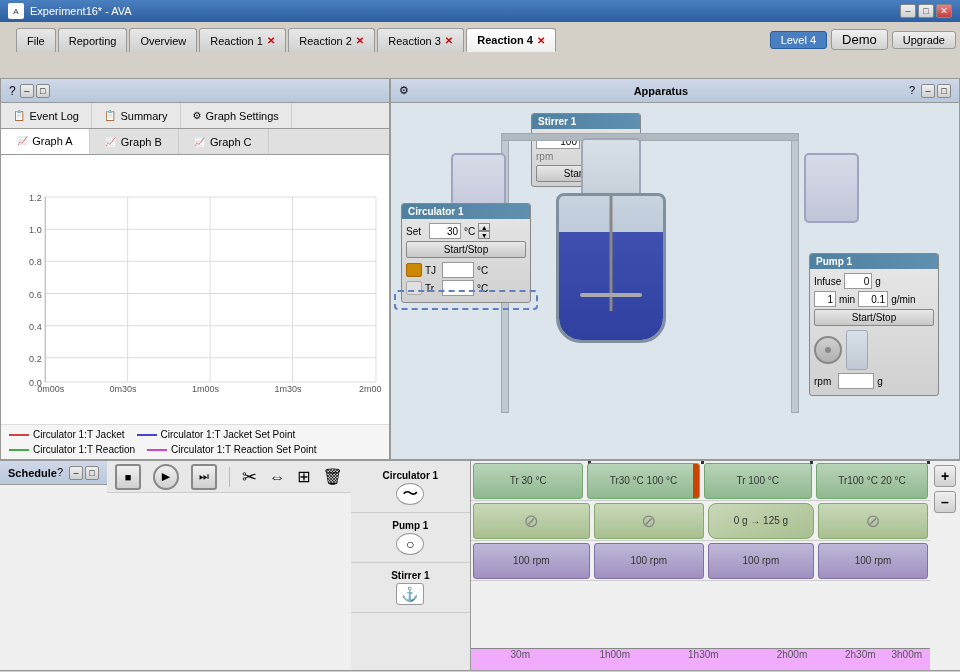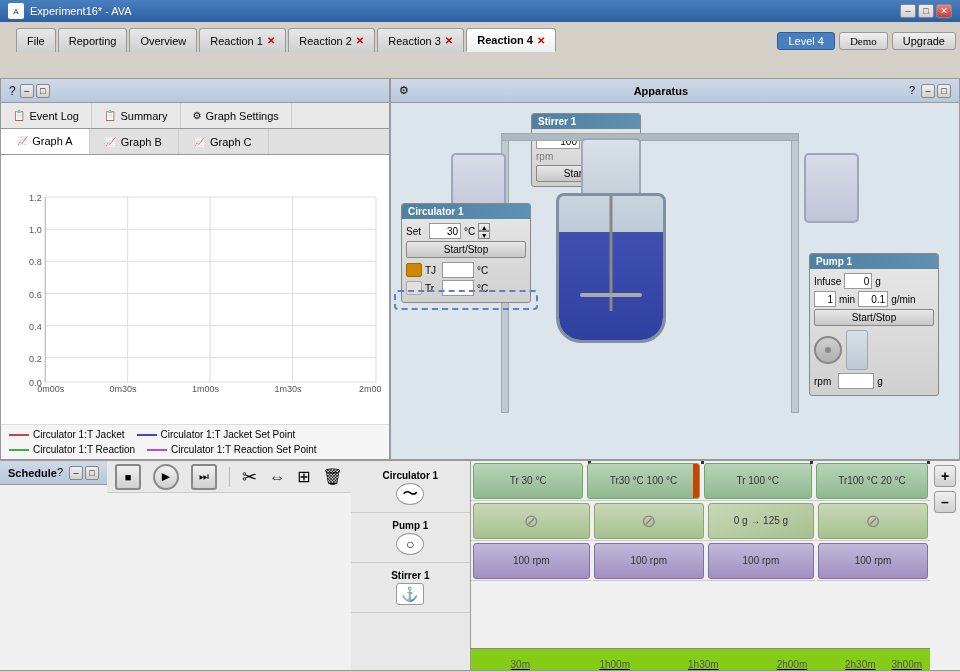--- a/index.html
+++ b/index.html
@@ -94,21 +94,21 @@
   <div style="display:flex; align-items:flex-end; width:100%; gap:2px; height:28px;">
     <div class="tab" style="font-size:11px; height:24px; padding:2px 10px;">File</div>
     <div class="tab" style="font-size:11px; height:24px; padding:2px 10px;">Reporting</div>
     <div class="tab" style="font-size:11px; height:24px; padding:2px 10px;">Overview</div>
     <div class="tab" style="font-size:11px; height:24px; padding:2px 10px;">Reaction 1 <span style="color:#c00; margin-left:4px; font-weight:bold; font-size:10px;">✕</span></div>
     <div class="tab" style="font-size:11px; height:24px; padding:2px 10px;">Reaction 2 <span style="color:#c00; margin-left:4px; font-weight:bold; font-size:10px;">✕</span></div>
     <div class="tab" style="font-size:11px; height:24px; padding:2px 10px;">Reaction 3 <span style="color:#c00; margin-left:4px; font-weight:bold; font-size:10px;">✕</span></div>
     <div class="tab active" style="font-size:11px; height:24px; padding:2px 10px; background:linear-gradient(to bottom,#fff,#f0f0f0);">Reaction 4 <span style="color:#c00; margin-left:4px; font-weight:bold; font-size:10px;">✕</span></div>
     <div style="margin-left:auto; display:flex; align-items:center; gap:4px; margin-bottom:2px;">
       <div style="background:#4a7fbf; color:white; border:1px solid #2a5f9f; border-radius:3px; padding:2px 10px; font-size:11px; cursor:pointer;">Level 4</div>
-      <div style="background:linear-gradient(to bottom,#f0f0f0,#d0d0d0); border:1px solid #999; border-radius:3px; padding:2px 10px; font-size:11px; cursor:pointer;font-family:Liberation Serif, serif;">Demo</div>
+      <div style="background:linear-gradient(to bottom,#f0f0f0,#d0d0d0); border:1px solid #999; border-radius:3px; padding:2px 10px; font-size:13px; cursor:pointer;">Demo</div>
       <div style="background:linear-gradient(to bottom,#f0f0f0,#d0d0d0); border:1px solid #999; border-radius:3px; padding:2px 10px; font-size:11px; cursor:pointer;">Upgrade</div>
     </div>
   </div>
 </div>
 
 <div style="display:flex; height:382px;">
 
   <div class="results-panel">
 
     <div class="panel-header">
@@ -372,36 +372,36 @@
           <div class="timeline-segment circ" style="width:155px; font-size:10px;">Tr100 °C  20 °C</div>
         </div>
 
         <div style="height:40px; display:flex; align-items:center; border-bottom:1px solid #ccc;">
           <div class="timeline-segment pump" style="width:165px; font-size:10px;">
             <span style="font-size:18px; color:#888;">⊘</span>
           </div>
           <div class="timeline-segment pump" style="width:155px; font-size:10px;">
             <span style="font-size:18px; color:#888;">⊘</span>
           </div>
-          <div class="timeline-segment pump" style="width:150px; font-size:10px; background:linear-gradient(to right bottom, #c8d8b8, #a8c090);">0 g → 125 g</div>
+          <div class="timeline-segment pump" style="width:150px; font-size:10px; background:linear-gradient(to right bottom, #c8d8b8, #a8c090);border-radius:8px;">0 g → 125 g</div>
           <div class="timeline-segment pump" style="width:155px; font-size:10px;">
             <span style="font-size:18px; color:#888;">⊘</span>
           </div>
         </div>
 
         <div style="height:40px; display:flex; align-items:center; border-bottom:1px solid #ccc;">
           <div class="timeline-segment stirrer" style="width:165px; font-size:10px;">100 rpm</div>
           <div class="timeline-segment stirrer" style="width:155px; font-size:10px;">100 rpm</div>
           <div class="timeline-segment stirrer" style="width:150px; font-size:10px;">100 rpm</div>
           <div class="timeline-segment stirrer" style="width:155px; font-size:10px;">100 rpm</div>
         </div>
 
       </div>
 
-      <div style="height:22px; display:flex; align-items:flex-end; border-top:1px solid #888; background:#84cc16;text-decoration:underline;">
+      <div style="height:22px; display:flex; align-items:flex-start; border-top:1px solid #888; background:#f0abfc;">
         <div style="width:170px; text-align:center; font-size:10px; color:#555;">30m</div>
         <div style="width:155px; text-align:center; font-size:10px; color:#555;">1h00m</div>
         <div style="width:150px; text-align:center; font-size:10px; color:#555;">1h30m</div>
         <div style="width:155px; text-align:center; font-size:10px; color:#555;">2h00m</div>
         <div style="width:80px; text-align:center; font-size:10px; color:#555;">2h30m</div>
         <div style="width:80px; text-align:center; font-size:10px; color:#555;">3h00m</div>
       </div>
     </div>
 
     <div class="add-remove-btns">

